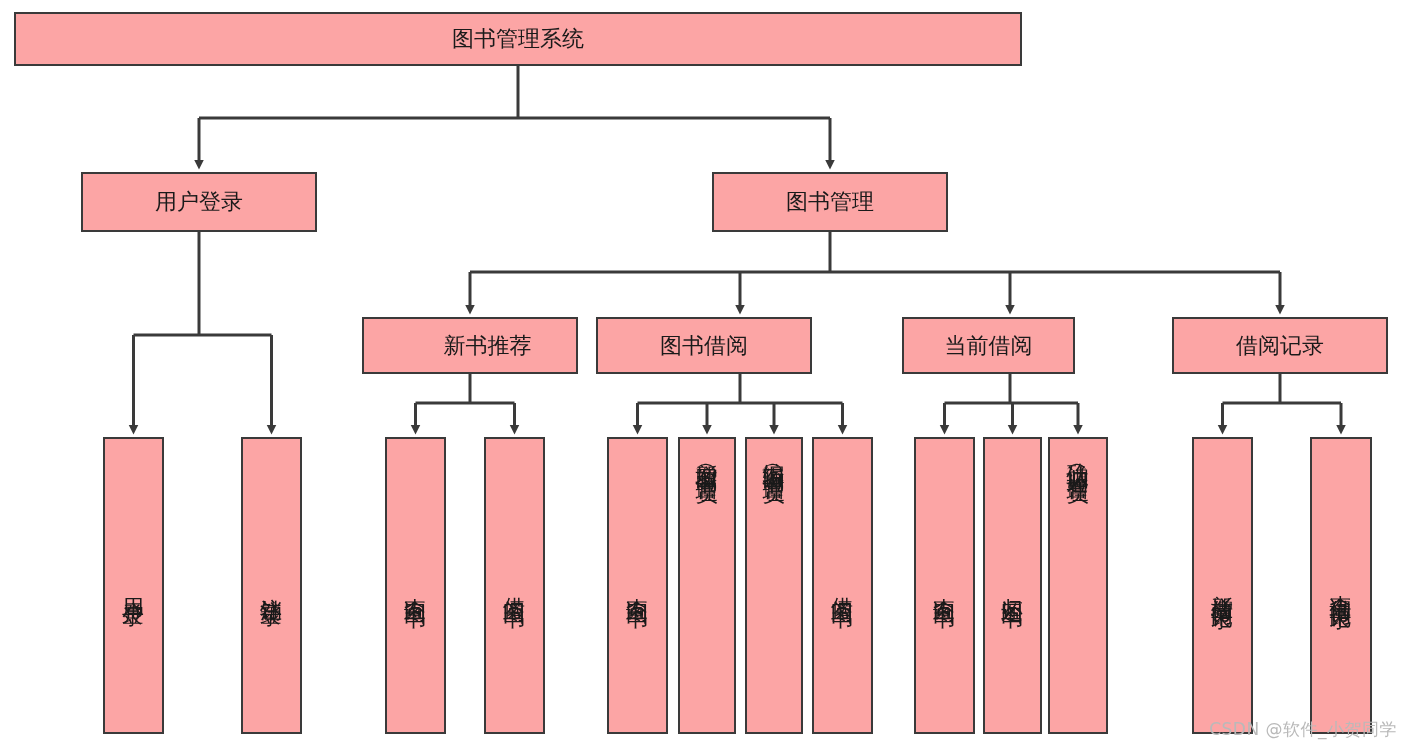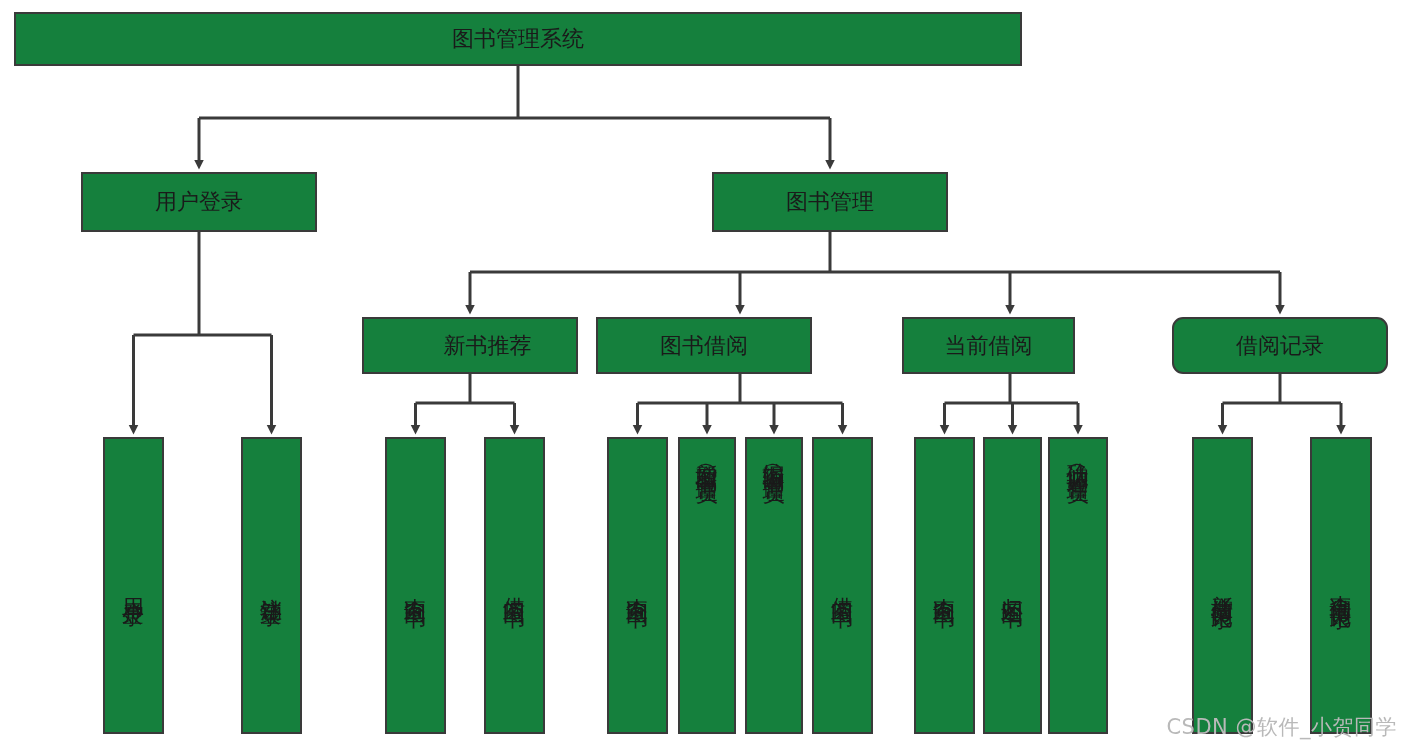--- a/index.html
+++ b/index.html
@@ -1,26 +1,26 @@
 <!DOCTYPE html>
 <html><head>
 <meta charset="utf-8">
 <style>
   html,body{margin:0;padding:0;background:#ffffff;}
   body{width:1405px;height:747px;font-family:"DejaVu Sans","Liberation Sans",sans-serif;overflow:hidden;}
   #canvas{position:relative;width:1405px;height:747px;background:#ffffff;}
   svg#wires{position:absolute;left:0;top:0;width:1405px;height:747px;}
-  .node{position:absolute;box-sizing:border-box;background:#15803d;border:2px solid #3a3a3a;
+  .node{position:absolute;box-sizing:border-box;background:#fca5a5;border:2px solid #3a3a3a;
         display:flex;align-items:center;justify-content:center;}
   .node-label{color:#1a1a1a;font-size:22px;line-height:1.05;white-space:pre;text-align:center;}
   .node.vertical{align-items:flex-start;padding-top:6px;}
   .node.vertical .node-label{writing-mode:vertical-rl;text-orientation:upright;
         letter-spacing:3px;font-size:22px;white-space:nowrap;}
   .node.vertical.centered{align-items:center;padding-top:0;}
-  .watermark{position:absolute;right:8px;bottom:6px;color:#b9b9b9;font-size:21px;
+  .watermark{position:absolute;right:8px;bottom:6px;color:#b9b9b9;font-size:17px;
         letter-spacing:.5px;white-space:nowrap;}
 </style>
 </head>
 <body>
 
 <div id="canvas">
 
   <svg id="wires" viewBox="0 0 1405 747" xmlns="http://www.w3.org/2000/svg">
     <defs>
       <marker id="arrow" markerWidth="12" markerHeight="12" refX="1.5" refY="5" orient="auto" markerUnits="userSpaceOnUse">
@@ -76,21 +76,21 @@
       </div>
       <div class="node" style="left: 362px; top: 317px; width: 216px; height: 57px; padding-left: 35px;">
         <span class="node-label">新书推荐</span>
       </div>
       <div class="node" style="left: 596px; top: 317px; width: 216px; height: 57px;">
         <span class="node-label">图书借阅</span>
       </div>
       <div class="node" style="left: 902px; top: 317px; width: 173px; height: 57px;">
         <span class="node-label">当前借阅</span>
       </div>
-      <div class="node" style="left: 1172px; top: 317px; width: 216px; height: 57px; border-radius: 11px;">
+      <div class="node" style="left: 1172px; top: 317px; width: 216px; height: 57px;">
         <span class="node-label">借阅记录</span>
       </div>
       <div class="node vertical centered" style="left: 103px; top: 437px; width: 61px; height: 297px;">
         <span class="node-label">用户登录</span>
       </div>
       <div class="node vertical centered" style="left: 241px; top: 437px; width: 61px; height: 297px;">
         <span class="node-label">注销登录</span>
       </div>
       <div class="node vertical centered" style="left: 385px; top: 437px; width: 61px; height: 297px;">
         <span class="node-label">查询图书</span>

